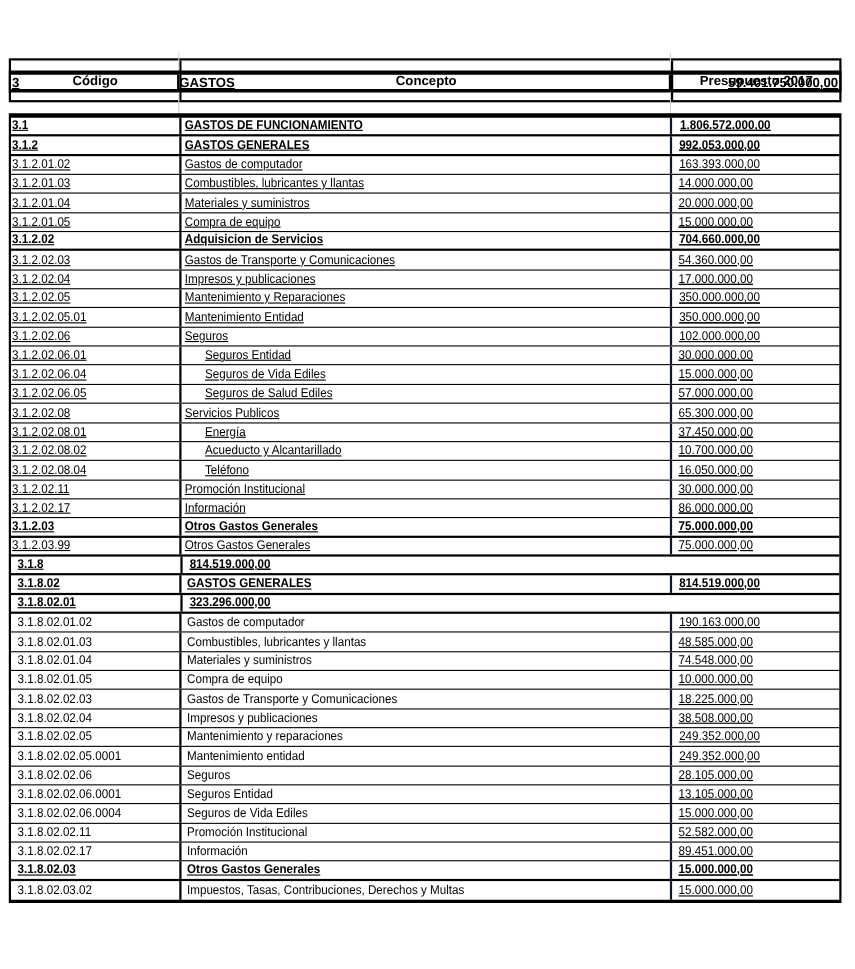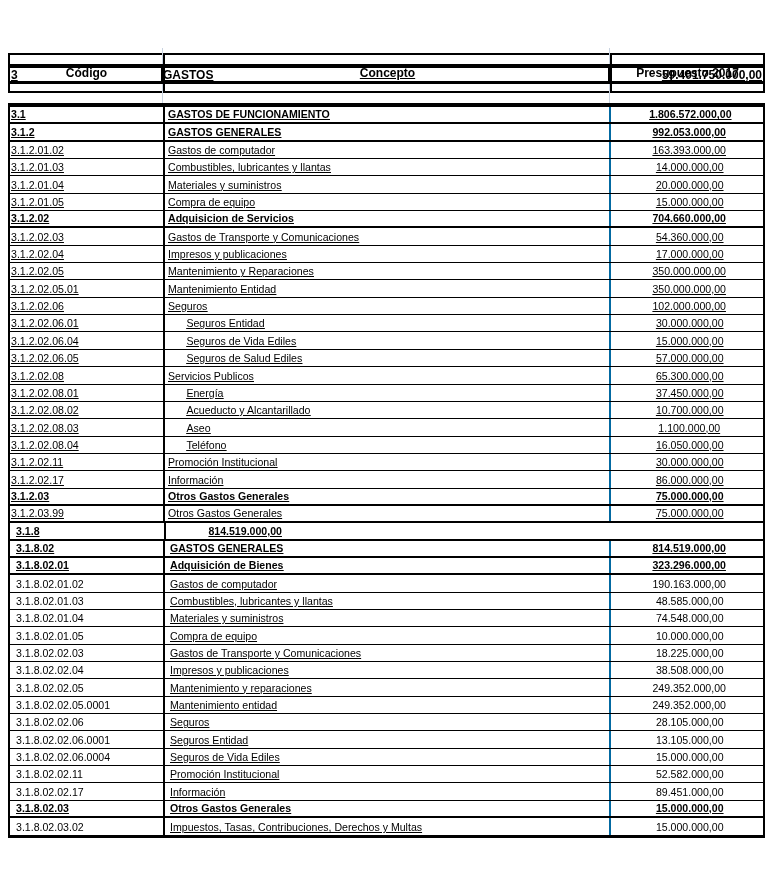--- a/index.html
+++ b/index.html
@@ -4,21 +4,21 @@
 <style>
   html, body { margin: 0; padding: 0; background: #ffffff; }
   body { width: 777px; height: 881px; position: relative; overflow: hidden;
          font-family: "Liberation Sans", sans-serif; color: #000; }
   .sheet { position: absolute; left: 8px; top: 8px; width: 757px; }
   .hdr { position: absolute; left: 0; top: 0; width: 757px; height: 40px;
          border: 2px solid #000; box-sizing: border-box; display: flex; margin-top: 45px; }
   .hdr > div { display: flex; align-items: center; justify-content: center;
                font-weight: bold; font-size: 12px; box-sizing: border-box; }
   .c1 { width: 155px; }
-  .c2 { width: 447px; text-decoration: underline; }
+  .c2 { width: 447px; }
   .c3 { width: 151px; }
   .hdr .c1, .hdr .c2 { border-right: 2px solid #000; }
   .spacer { position: absolute; left: 0; width: 757px; height: 16px; display: flex; }
   .spacer > div { box-sizing: border-box; }
   .spacer .c1, .spacer .c2 { border-right: 1px solid #c9d3e0; }
   .grand { position: absolute; left: 0; top: 56px; width: 757px; height: 20px;
            border-top: 4px solid #000; border-bottom: 3px solid #000;
            border-left: 2px solid #000; border-right: 2px solid #000;
            box-sizing: border-box; display: flex; font-weight: bold; font-size: 12px; }
   .grand > div { box-sizing: border-box; display: flex; align-items: flex-end; text-decoration: underline; padding-bottom: 0px; line-height: 12px; }
@@ -26,22 +26,22 @@
   .body { position: absolute; left: 0; top: 95px; width: 757px;
           border-top: 4px solid #000; border-left: 2px solid #000; border-right: 2px solid #000;
           border-bottom: 3px solid #000; box-sizing: border-box; }
   .row { display: flex; height: 17.35px; border-bottom: 1px solid #000; box-sizing: border-box;
          font-size: 11.5px; line-height: 16px; }
   .row:last-child { border-bottom: none; }
   .row.thick { border-bottom: 2px solid #000; }
   .row > div { box-sizing: border-box; white-space: nowrap; overflow: hidden;
                display: flex; align-items: flex-end; }
   .row .c1 { width: 156px; padding-left: 1px; border-right: 2px solid #000; }
-  .row .c2 { width: 447px; padding-left: 3px; border-right: 2px solid #0369a1; }
-  .row .c3 { width: 153px; justify-content: center; padding-right: 1px; }
+  .row .c2 { width: 447px; padding-left: 3px; border-right: 2px solid #0f172a; }
+  .row .c3 { width: 153px; justify-content: flex-start; padding-right: 1px; text-decoration: underline; }
   .row.b { font-weight: bold; }
   .row.u > div > span { text-decoration: underline; }
   .row.sec2 .c1 { padding-left: 6px; }
   .row.sec2 .c2 { padding-left: 5px; }
   .row .c2.ind > span { padding-left: 20px; }
   .row span { transform: scaleX(0.92); transform-origin: left bottom; display: inline-block; }
   .row .c3 span { transform-origin: right bottom; }
 </style>
 </head>
 <body>
@@ -265,31 +265,20 @@
         </div>
         <div class="c2 ind">
           <span>Acueducto y Alcantarillado</span>
         </div>
         <div class="c3">
           <span>10.700.000,00</span>
         </div>
       </div>
       <div class="row u">
         <div class="c1">
-          <span>3.1.2.02.08.03</span>
-        </div>
-        <div class="c2 ind">
-          <span>Aseo</span>
-        </div>
-        <div class="c3">
-          <span>1.100.000,00</span>
-        </div>
-      </div>
-      <div class="row u">
-        <div class="c1">
           <span>3.1.2.02.08.04</span>
         </div>
         <div class="c2 ind">
           <span>Teléfono</span>
         </div>
         <div class="c3">
           <span>16.050.000,00</span>
         </div>
       </div>
       <div class="row u">
@@ -351,23 +340,20 @@
         <div class="c2">
           <span>GASTOS GENERALES</span>
         </div>
         <div class="c3">
           <span>814.519.000,00</span>
         </div>
       </div>
       <div class="row b thick sec2 u">
         <div class="c1">
           <span>3.1.8.02.01</span>
-        </div>
-        <div class="c2">
-          <span>Adquisición de Bienes</span>
         </div>
         <div class="c3">
           <span>323.296.000,00</span>
         </div>
       </div>
       <div class="row sec2">
         <div class="c1">
           <span>3.1.8.02.01.02</span>
         </div>
         <div class="c2">

